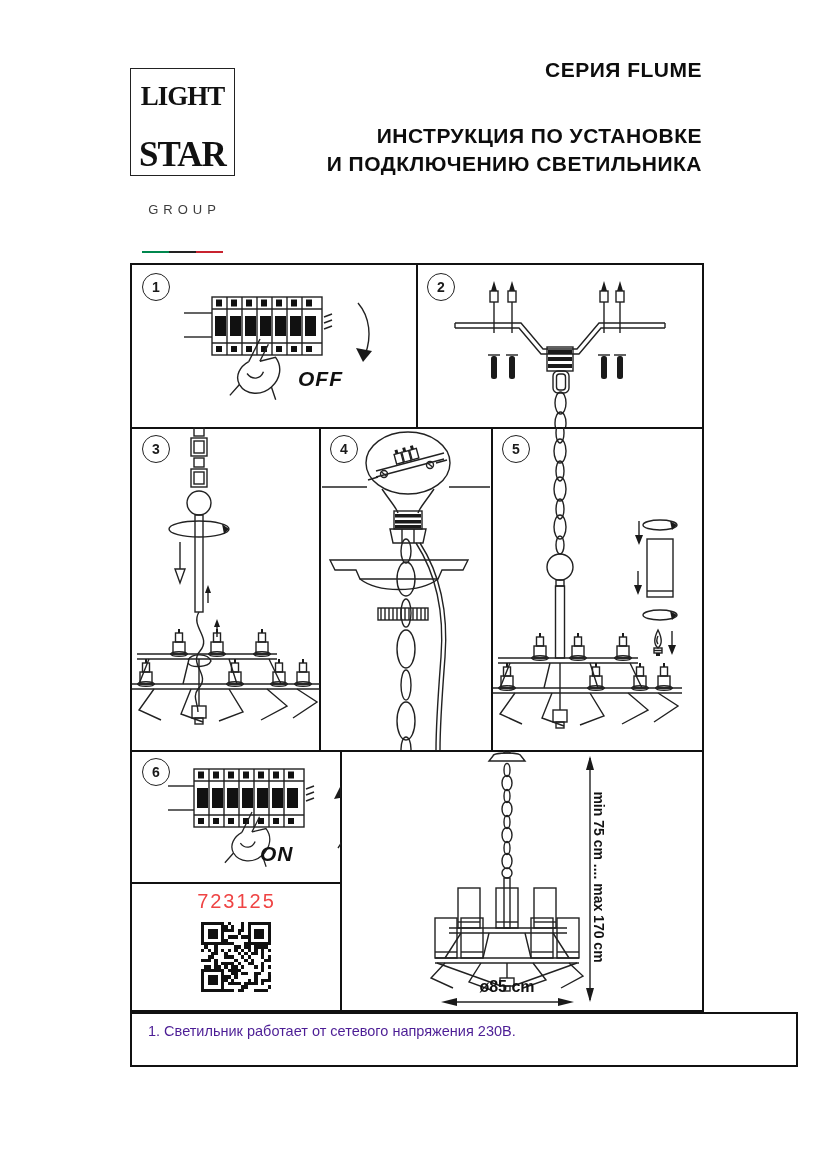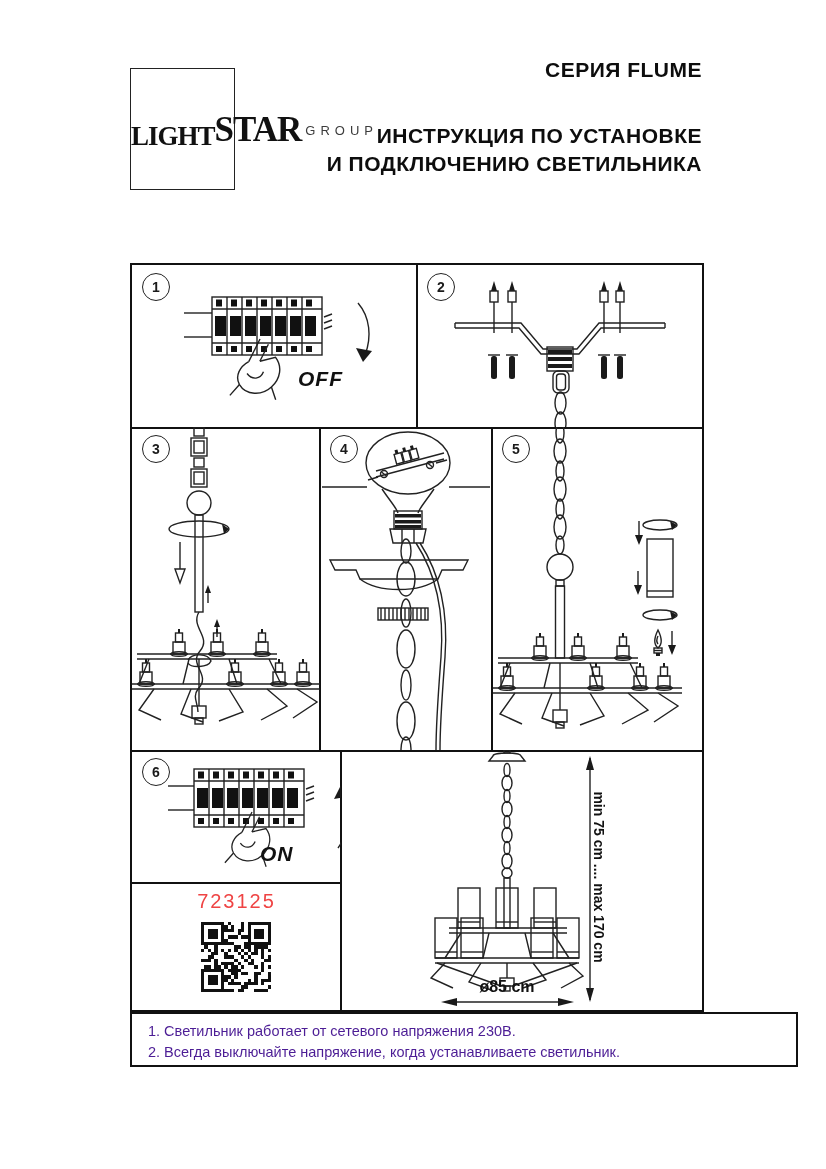--- a/index.html
+++ b/index.html
@@ -1,21 +1,21 @@
 <!DOCTYPE html>
 <html><head>
 <meta charset="utf-8">
 <style>
   html,body{margin:0;padding:0;background:#e8e8e8;}
   .page{position:relative;width:826px;height:1169px;background:#ffffff;margin:0 auto;
         font-family:"Liberation Sans",sans-serif;color:#1a1a1a;overflow:hidden;}
 
   
-  .logo{position:absolute;left:130px;top:68px;width:105px;height:122px;border:1.5px solid #222;
-        box-sizing:border-box;display:flex;flex-direction:row;align-items:center;background:#fff;}
+  .logo{position:absolute;left:130px;top:68px;width:105px;height:108px;border:1.5px solid #222;
+        box-sizing:border-box;display:flex;flex-direction:column;align-items:center;background:#fff;gap:28px;}
   .logo-light{font-family:"Liberation Serif",serif;font-weight:bold;font-size:27px;line-height:27px;
               margin-top:14px;letter-spacing:-1px;color:#111;}
   .logo-star{font-family:"Liberation Serif",serif;font-weight:bold;font-size:35px;line-height:33px;
              letter-spacing:-1px;color:#111;}
   .logo-group{font-size:13px;letter-spacing:5px;color:#3c3c3c;margin-top:3px;margin-left:4px;}
   .logo-flag{width:82px;height:7px;margin-top:6px;display:flex;}
   .logo-flag .seg{flex:1;}
   .logo-flag .w{background:#fff;border-top:1.2px solid #222;border-bottom:1.2px solid #222;box-sizing:border-box;}
 
   .titles{position:absolute;right:124px;top:56px;text-align:right;font-weight:bold;color:#0d0d0d;}
@@ -597,16 +597,15 @@
         <polygon class="fil" points="217,248 217,256 233,252"></polygon>
       </svg>
       <div class="dim-v">min 75 cm .... max 170 cm</div>
       <div class="dim-h">ø85 cm</div>
     </div>
 
   </div>
 
   <div class="notes">
     <div>1. Светильник работает от сетевого напряжения 230В.</div>
-    <div>2. Всегда выключайте напряжение, когда устанавливаете светильник.</div>
   </div>
 
 </div>
 
 </body></html>

